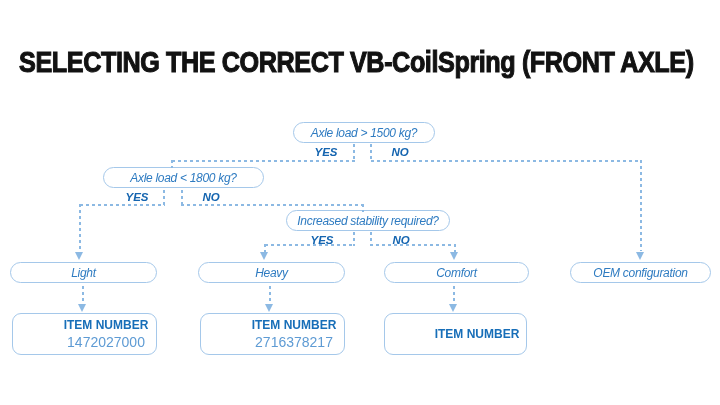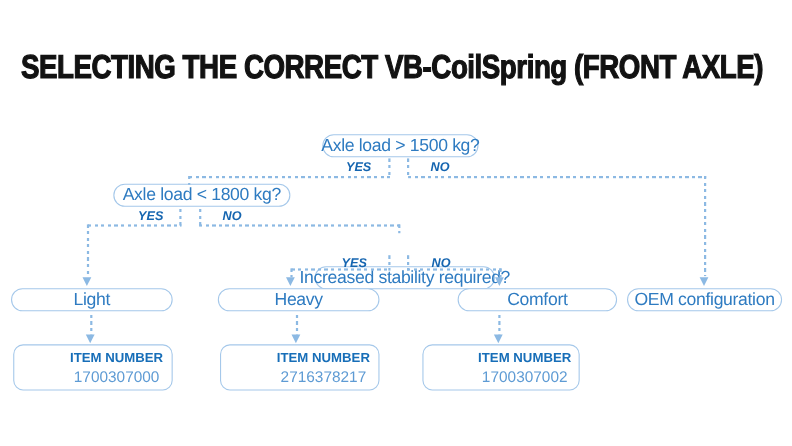--- a/index.html
+++ b/index.html
@@ -15,29 +15,30 @@
     font-size:30px;font-weight:700;color:var(--title);
     letter-spacing:-.5px;white-space:nowrap;line-height:1.1;
     transform:scaleX(.84);transform-origin:left center;
     -webkit-text-stroke:1.1px var(--title);
   }
 
   .node{
     position:absolute;box-sizing:border-box;
     border:1.5px solid var(--box-border);border-radius:11px;
     display:flex;align-items:center;justify-content:center;
-    color:var(--box-text);font-size:16px;letter-spacing:-.3px;white-space:nowrap;
+    color:var(--box-text);font-size:12px;letter-spacing:-.3px;white-space:nowrap;
     background:var(--background);
+    font-style:italic;
   }
   .q1{left:293px;top:122px;width:142px;height:21px;}
   .q2{left:103px;top:167px;width:161px;height:21px;}
-  .q3{left:286px;top:210px;width:164px;height:21px;margin-top:32px;}
+  .q3{left:286px;top:210px;width:164px;height:21px;}
   .r-light  {left:10px; top:262px;width:147px;height:21px;}
   .r-heavy  {left:198px;top:262px;width:147px;height:21px;}
-  .r-comfort{left:384px;top:262px;width:145px;height:21px;margin-left:32px;}
+  .r-comfort{left:384px;top:262px;width:145px;height:21px;}
   .r-oem    {left:570px;top:262px;width:141px;height:21px;}
 
   .itembox{
     position:absolute;box-sizing:border-box;top:313px;height:42px;
     border:1.5px solid var(--box-border);border-radius:9px;background:var(--background);
     display:flex;flex-direction:column;align-items:center;justify-content:center;gap:2px;padding-left:43px;
   }
   .i1{left:12px;width:145px;} .i2{left:200px;width:145px;} .i3{left:384px;width:143px;}
   .item-label{color:var(--item-label);font-weight:700;font-size:12px;letter-spacing:0;}
   .item-number{color:var(--item-number);font-size:14px;}
@@ -119,24 +120,23 @@
 
   <div class="vl" style="left:82px;top:286px;height:18px;"></div>
   <div class="arrow" style="left:78px;top:304px;"></div>
   <div class="vl" style="left:269px;top:286px;height:18px;"></div>
   <div class="arrow" style="left:265px;top:304px;"></div>
   <div class="vl" style="left:453px;top:286px;height:18px;"></div>
   <div class="arrow" style="left:449px;top:304px;"></div>
 
   <div class="itembox i1">
     <span class="item-label">ITEM NUMBER</span>
-    <span class="item-number">1700307000</span>
+    <span class="item-number">1472027000</span>
   </div>
   <div class="itembox i2">
     <span class="item-label">ITEM NUMBER</span>
     <span class="item-number">2716378217</span>
   </div>
   <div class="itembox i3">
     <span class="item-label">ITEM NUMBER</span>
-    <span class="item-number">1700307002</span>
   </div>
 
 </div>
 
 </body></html>

